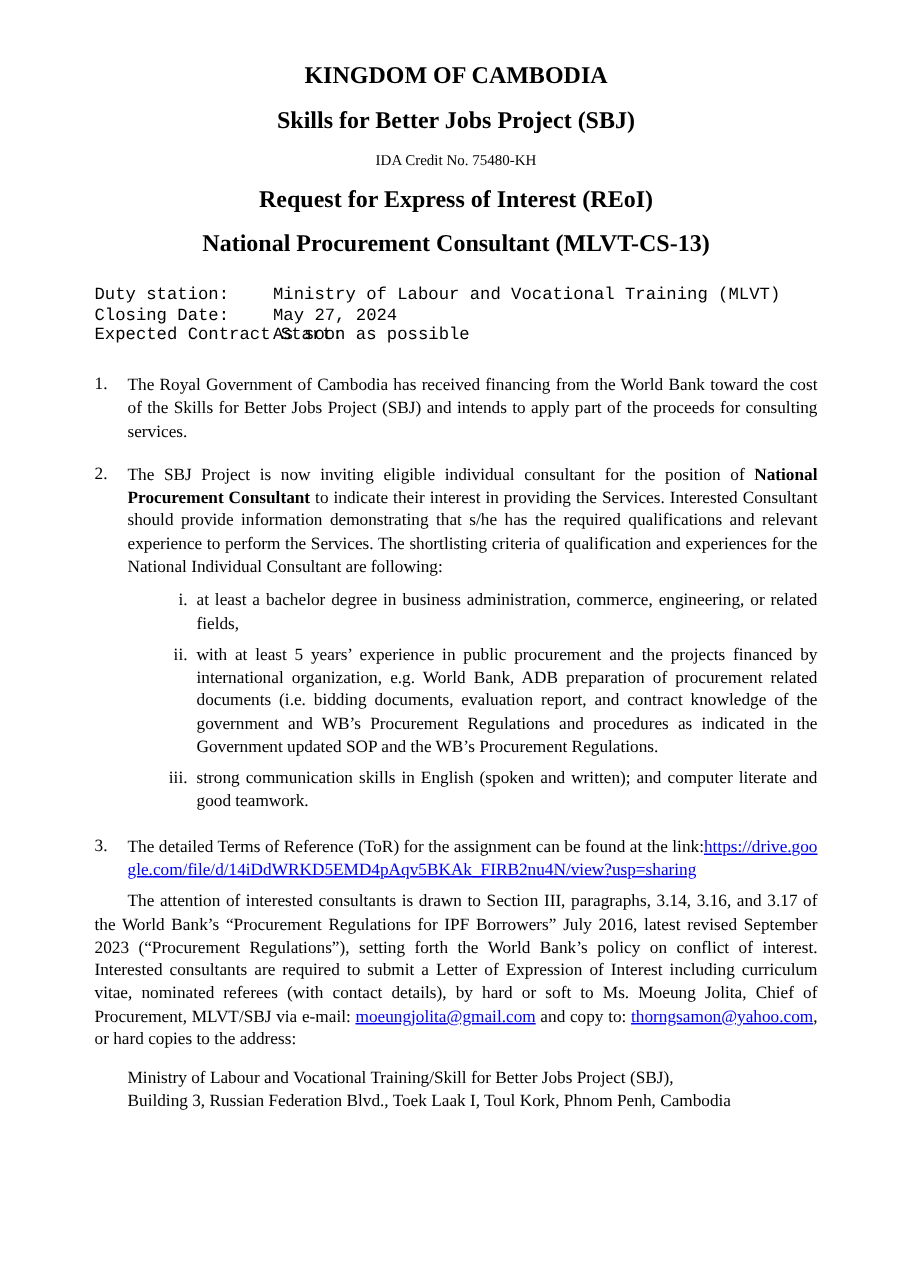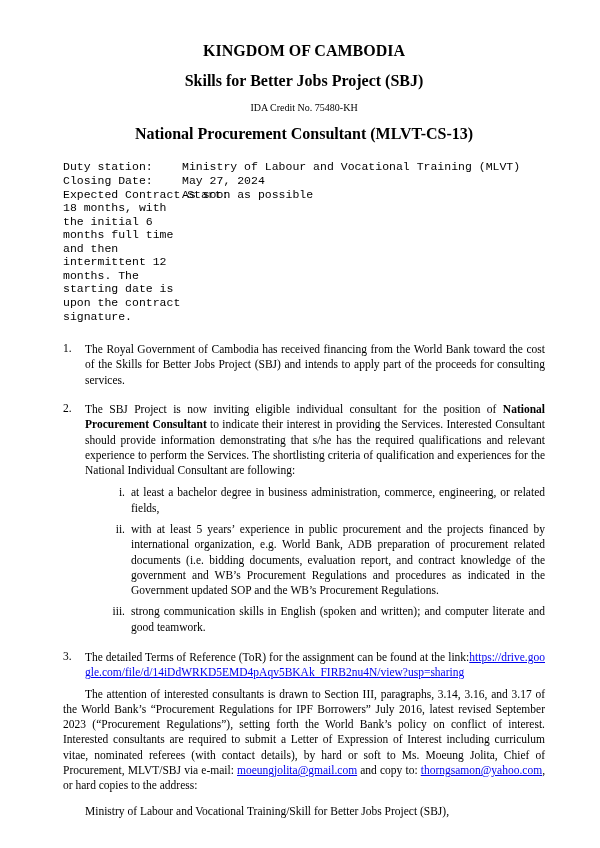--- a/index.html
+++ b/index.html
@@ -57,38 +57,38 @@
 </style>
 </head>
 <body>
 
 <div class="page">
 
   <div class="header">
     <div class="h-bold">KINGDOM OF CAMBODIA</div>
     <div class="h-bold">Skills for Better Jobs Project (SBJ)</div>
     <div class="h-reg">IDA Credit No. 75480-KH</div>
+    <div class="h-bold">Request for Express of Interest (REoI)</div>
     <div class="h-bold">National Procurement Consultant (MLVT-CS-13)</div>
   </div>
 
   <div class="details">
     <div class="drow">
       <span class="dlabel">Duty station:</span>
       <span class="dvalue">Ministry of Labour and Vocational Training (MLVT)</span>
     </div>
     <div class="drow">
       <span class="dlabel">Closing Date:</span>
       <span class="dvalue">May 27, 2024</span>
     </div>
     <div class="drow">
       <span class="dlabel">Expected Contract Start:</span>
       <span class="dvalue">As soon as possible</span>
     </div>
     <div class="drow">
-      <span class="dvalue">18 months, with the initial 6 months full time and then intermittent 12 months. The starting date is upon the contract signature.</span>
     </div>
   </div>
 
   <div class="numbered p1">
     <span class="num">1.</span>
     <span class="ptext">The Royal Government of Cambodia has received financing from the World Bank toward the cost of the Skills for Better Jobs Project (SBJ) and intends to apply part of the proceeds for consulting services.</span>
   </div>
 
   <div class="numbered p2">
     <span class="num">2.</span>
@@ -112,15 +112,16 @@
 
   <div class="numbered p3">
     <span class="num">3.</span>
     <span class="ptext"><span>The detailed Terms of Reference (ToR) for the assignment can be found at the link:</span><a class="link break-link">https://drive.google.com/file/d/14iDdWRKD5EMD4pAqv5BKAk_FIRB2nu4N/view?usp=sharing</a></span>
   </div>
 
   <div class="attention"><span>The attention of interested consultants is drawn to Section III, paragraphs, 3.14, 3.16, and 3.17 of the World Bank’s “Procurement Regulations for IPF Borrowers” July 2016, latest revised September 2023 (“Procurement Regulations”), setting forth the World Bank’s policy on conflict of interest. Interested consultants are required to submit a Letter of Expression of Interest including curriculum vitae, nominated referees (with contact details), by hard or soft to Ms. Moeung Jolita, Chief of Procurement, MLVT/SBJ via e-mail: </span><a class="link">moeungjolita@gmail.com</a><span> and copy to: </span><a class="link">thorngsamon@yahoo.com</a><span>, or hard copies to the address:</span></div>
 
   <div class="address">
     <div>Ministry of Labour and Vocational Training/Skill for Better Jobs Project (SBJ),</div>
+    <div>Building 3, Russian Federation Blvd., Toek Laak I, Toul Kork, Phnom Penh, Cambodia</div>
   </div>
 
 </div>
 
 </body></html>

